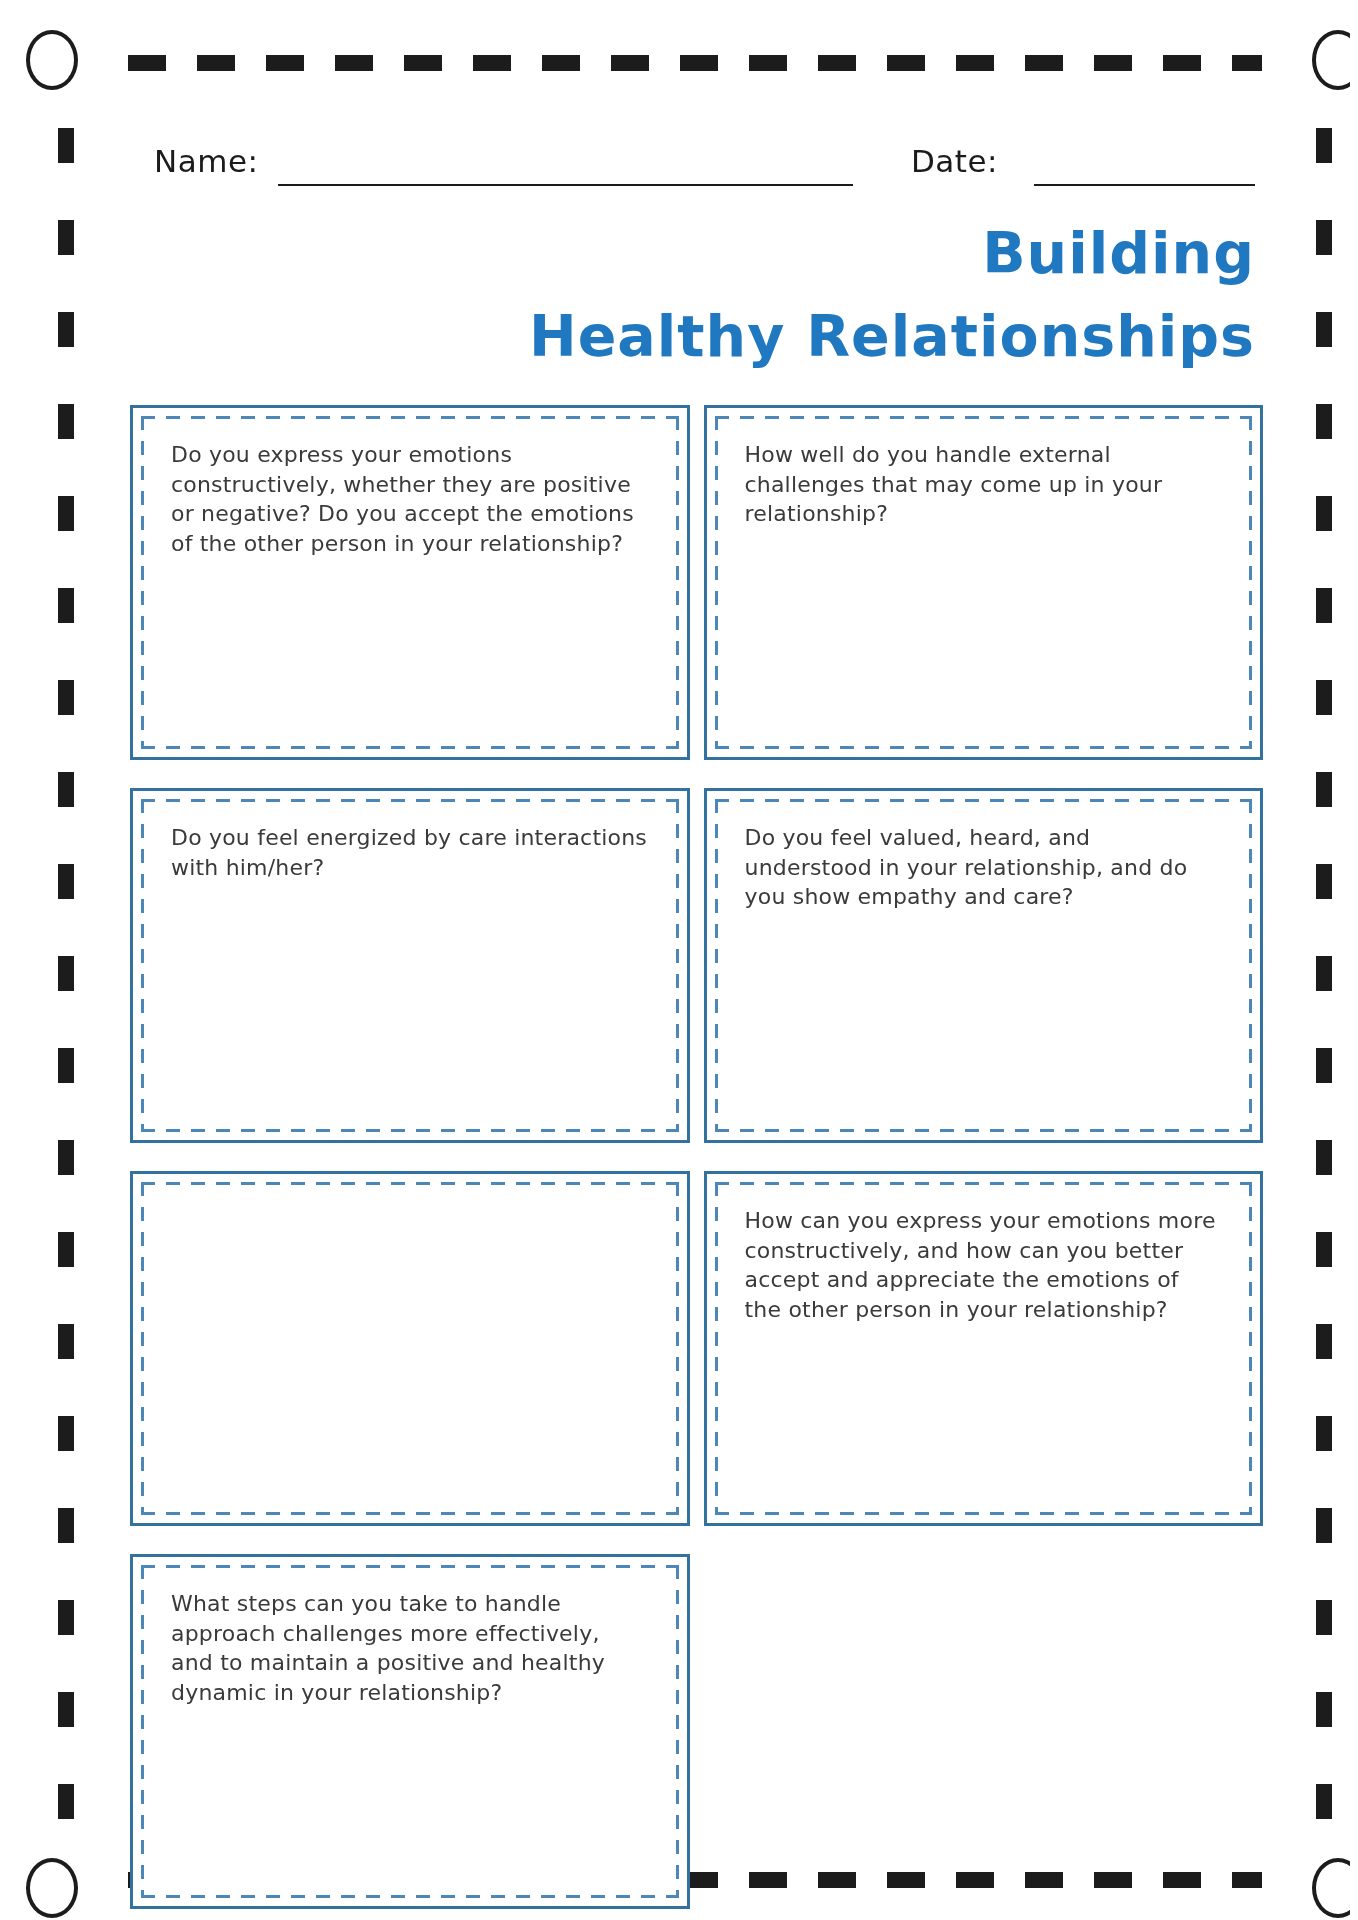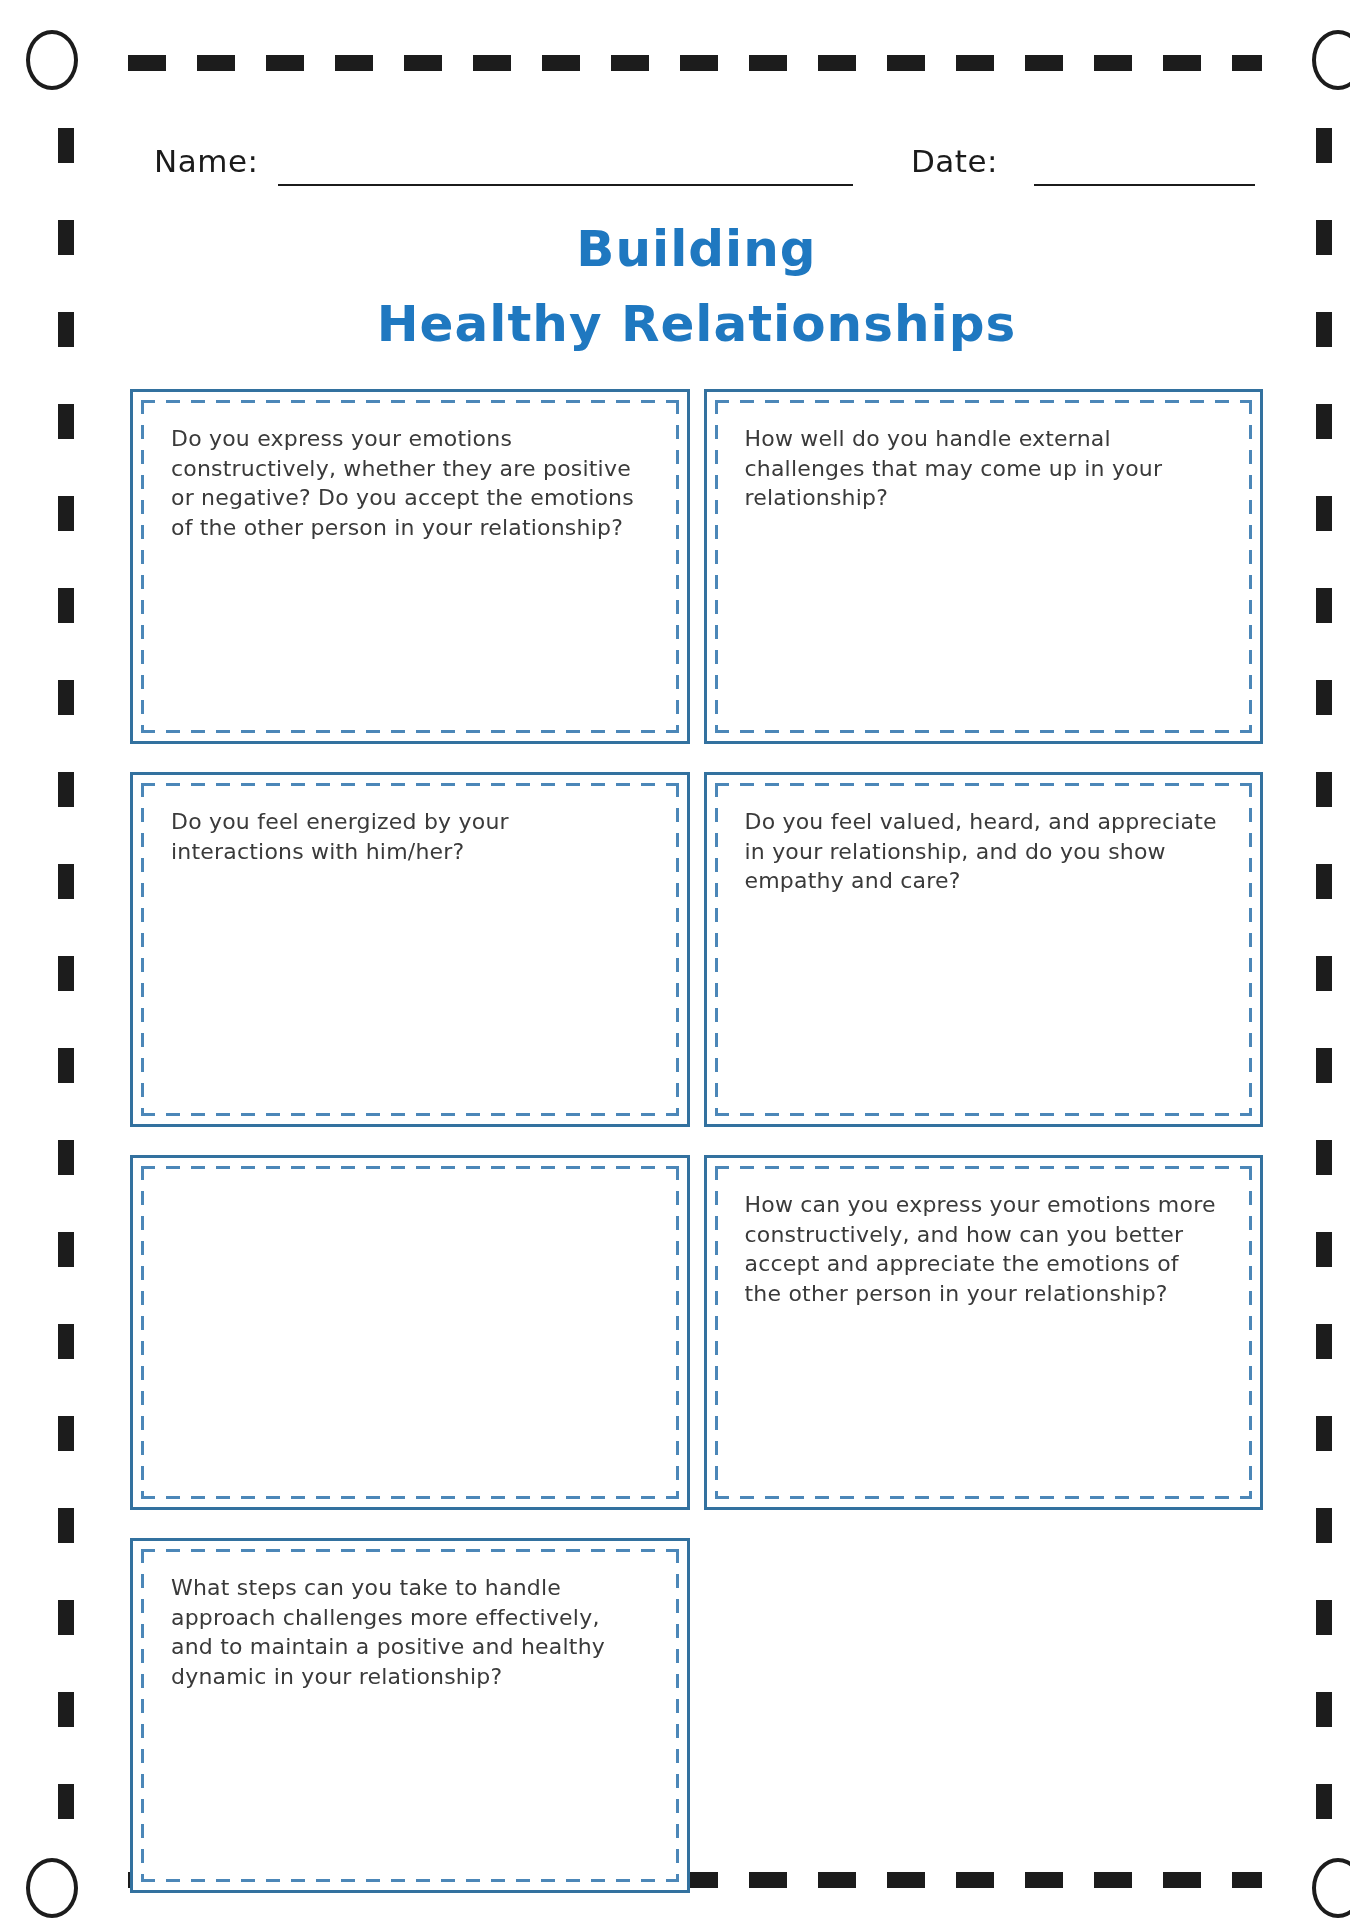--- a/index.html
+++ b/index.html
@@ -59,24 +59,24 @@
   }
   .write-line{
     display:inline-block;border-bottom:2.5px solid #1b1b1b;height:36px;
   }
   .name-field{flex:1;margin-right:34px;}
   .name-field .write-line{flex:1;margin-left:12px;}
   .date-field{width:368px;gap:14px;}
   .date-field .write-line{flex:1;margin-left:14px;}
 
   .title-block{
-    text-align:center;
+    text-align:right;
     color:var(--title-blue);
     font-weight:800;
-    font-size:50px;
+    font-size:57px;
     line-height:1.17;
     letter-spacing:1px;
     margin-top:2px;
   }
 
   
   .qgrid{
     margin-top:12px;
     display:grid;
     grid-template-columns:1fr 1fr;
@@ -154,28 +154,28 @@
       <div class="qbox">
         <div class="qinner">
           <p class="qtext">How well do you handle external challenges that may come up in your relationship?</p>
           <div class="answer-space"></div>
         </div>
       </div>
 
 
       <div class="qbox">
         <div class="qinner">
-          <p class="qtext">Do you feel energized by your interactions with him/her?</p>
-          <div class="answer-space"></div>
-        </div>
-      </div>
-
-      <div class="qbox">
-        <div class="qinner">
-          <p class="qtext">Do you feel valued, heard, and appreciate in your relationship, and do you show empathy and care?</p>
+          <p class="qtext">Do you feel energized by care interactions with him/her?</p>
+          <div class="answer-space"></div>
+        </div>
+      </div>
+
+      <div class="qbox">
+        <div class="qinner">
+          <p class="qtext">Do you feel valued, heard, and understood in your relationship, and do you show empathy and care?</p>
           <div class="answer-space"></div>
         </div>
       </div>
 
       <div class="qbox">
         <div class="qinner">
           <div class="answer-space"></div>
         </div>
       </div>
 

